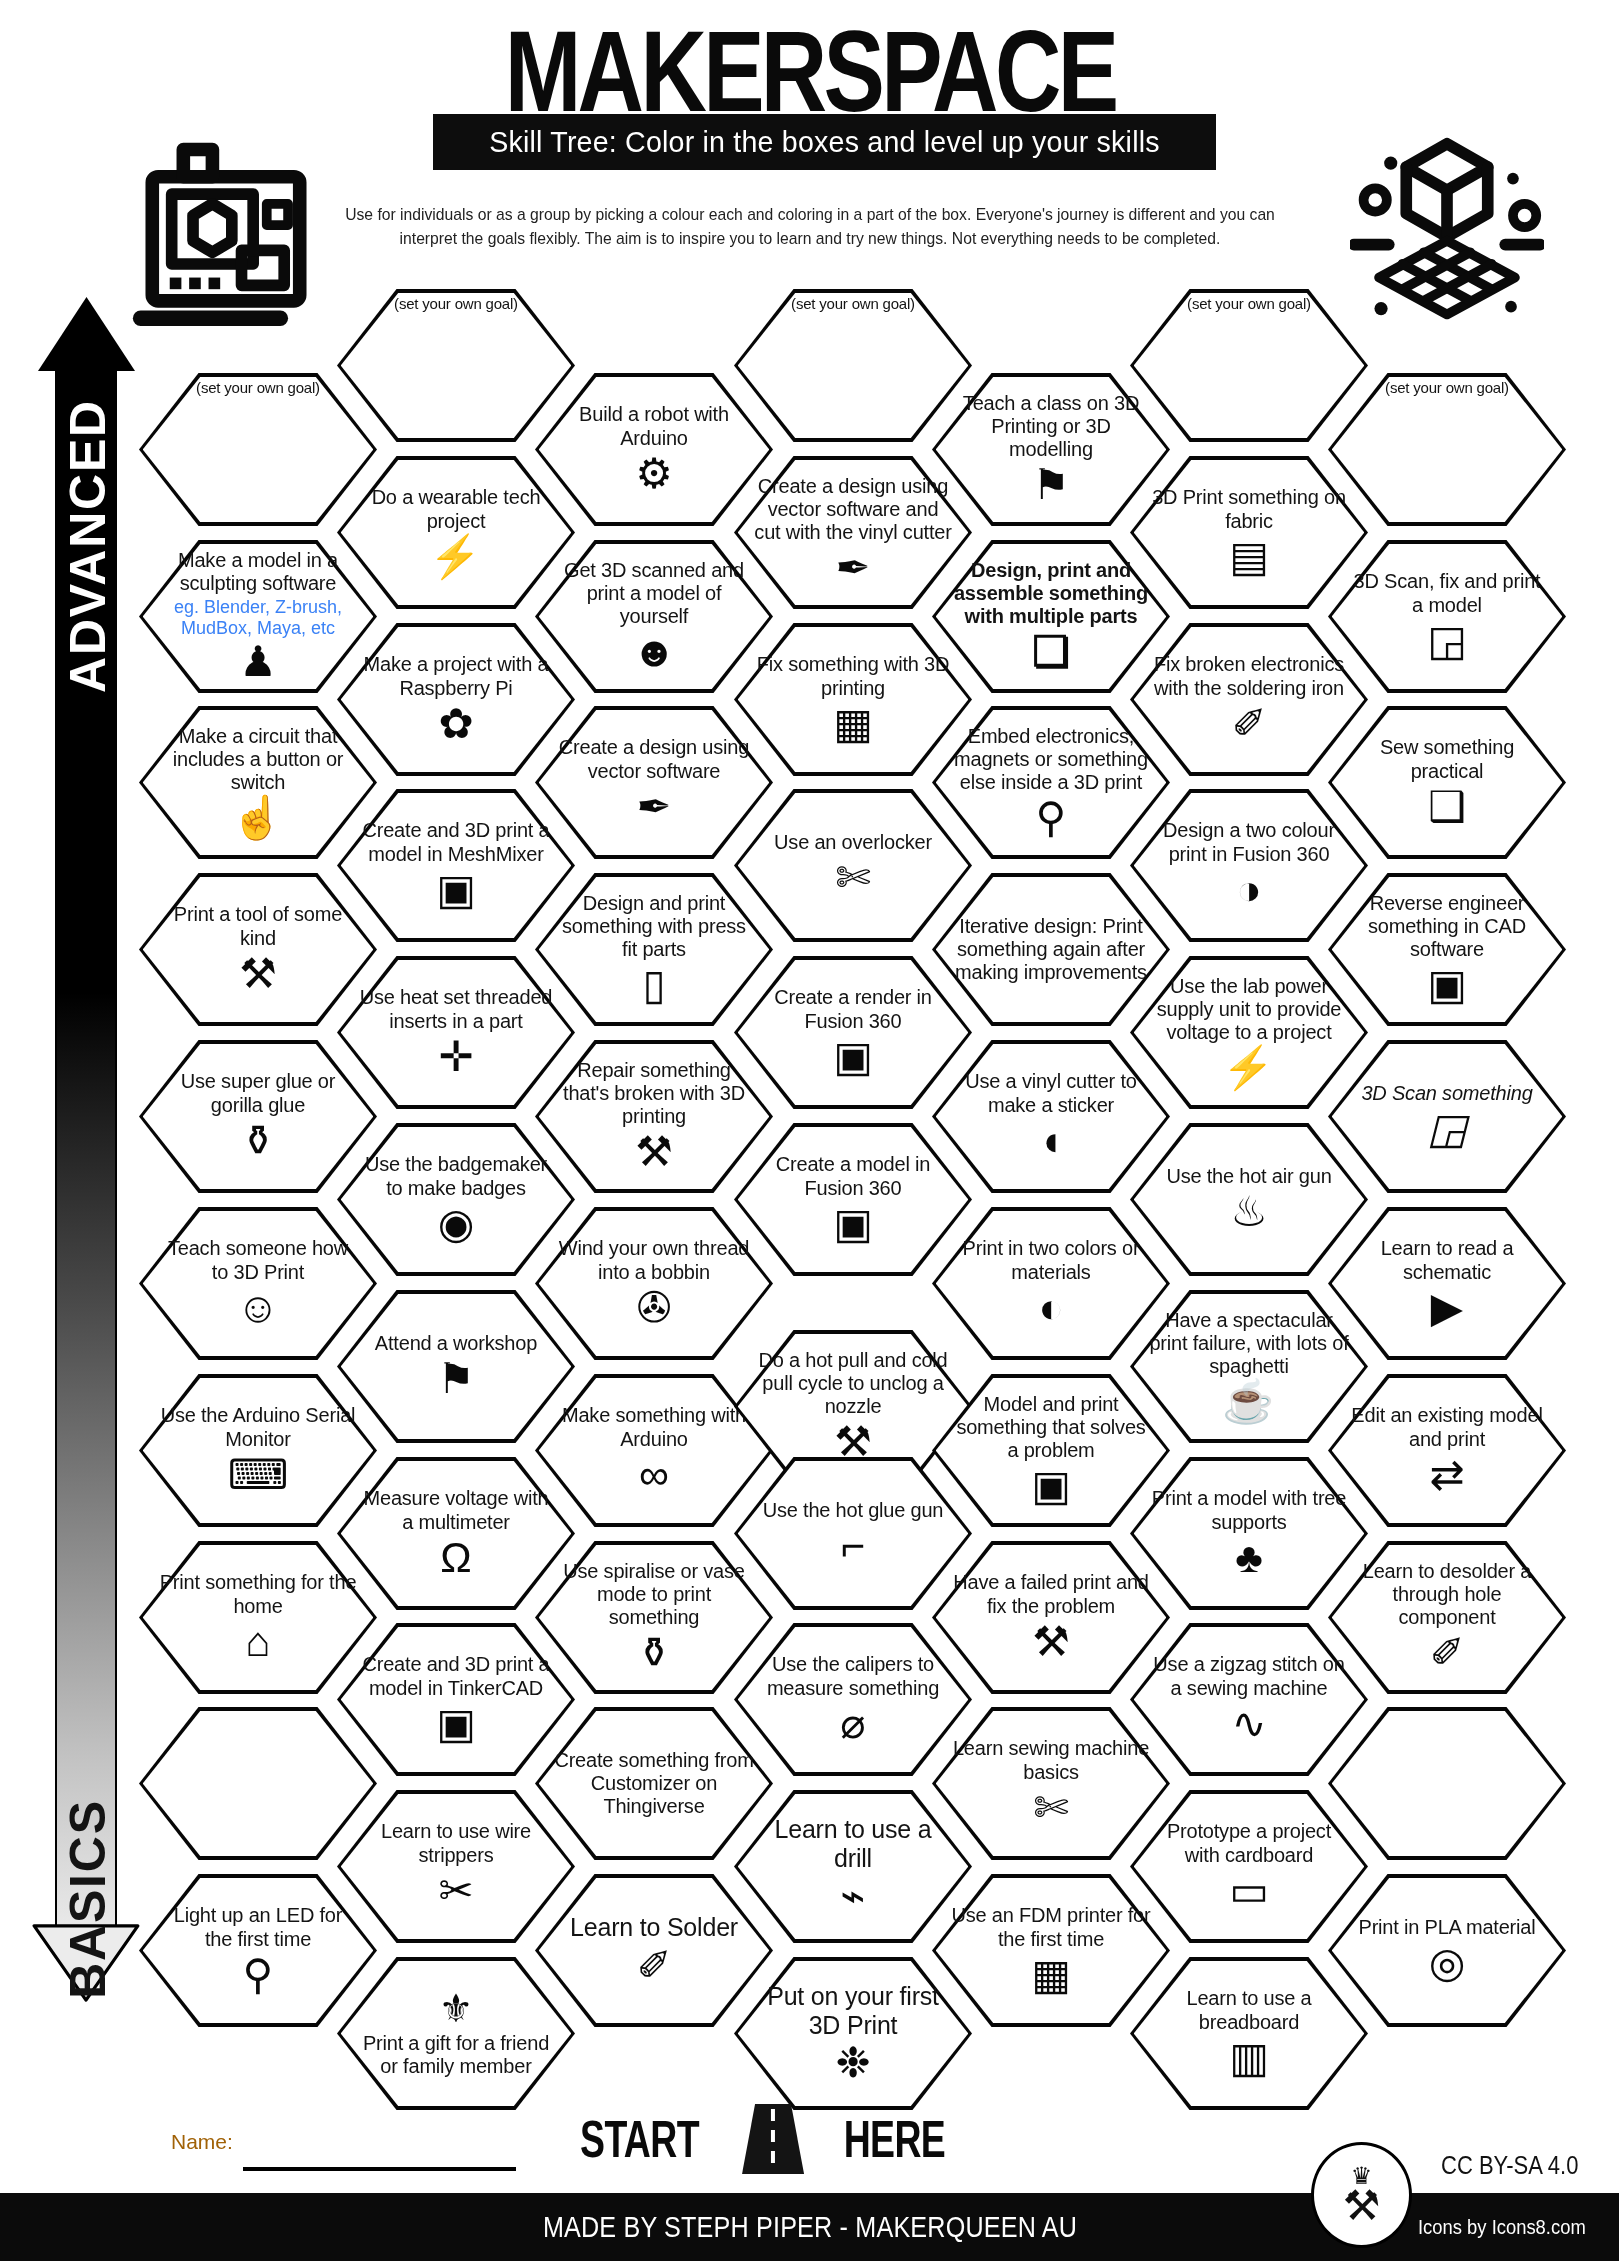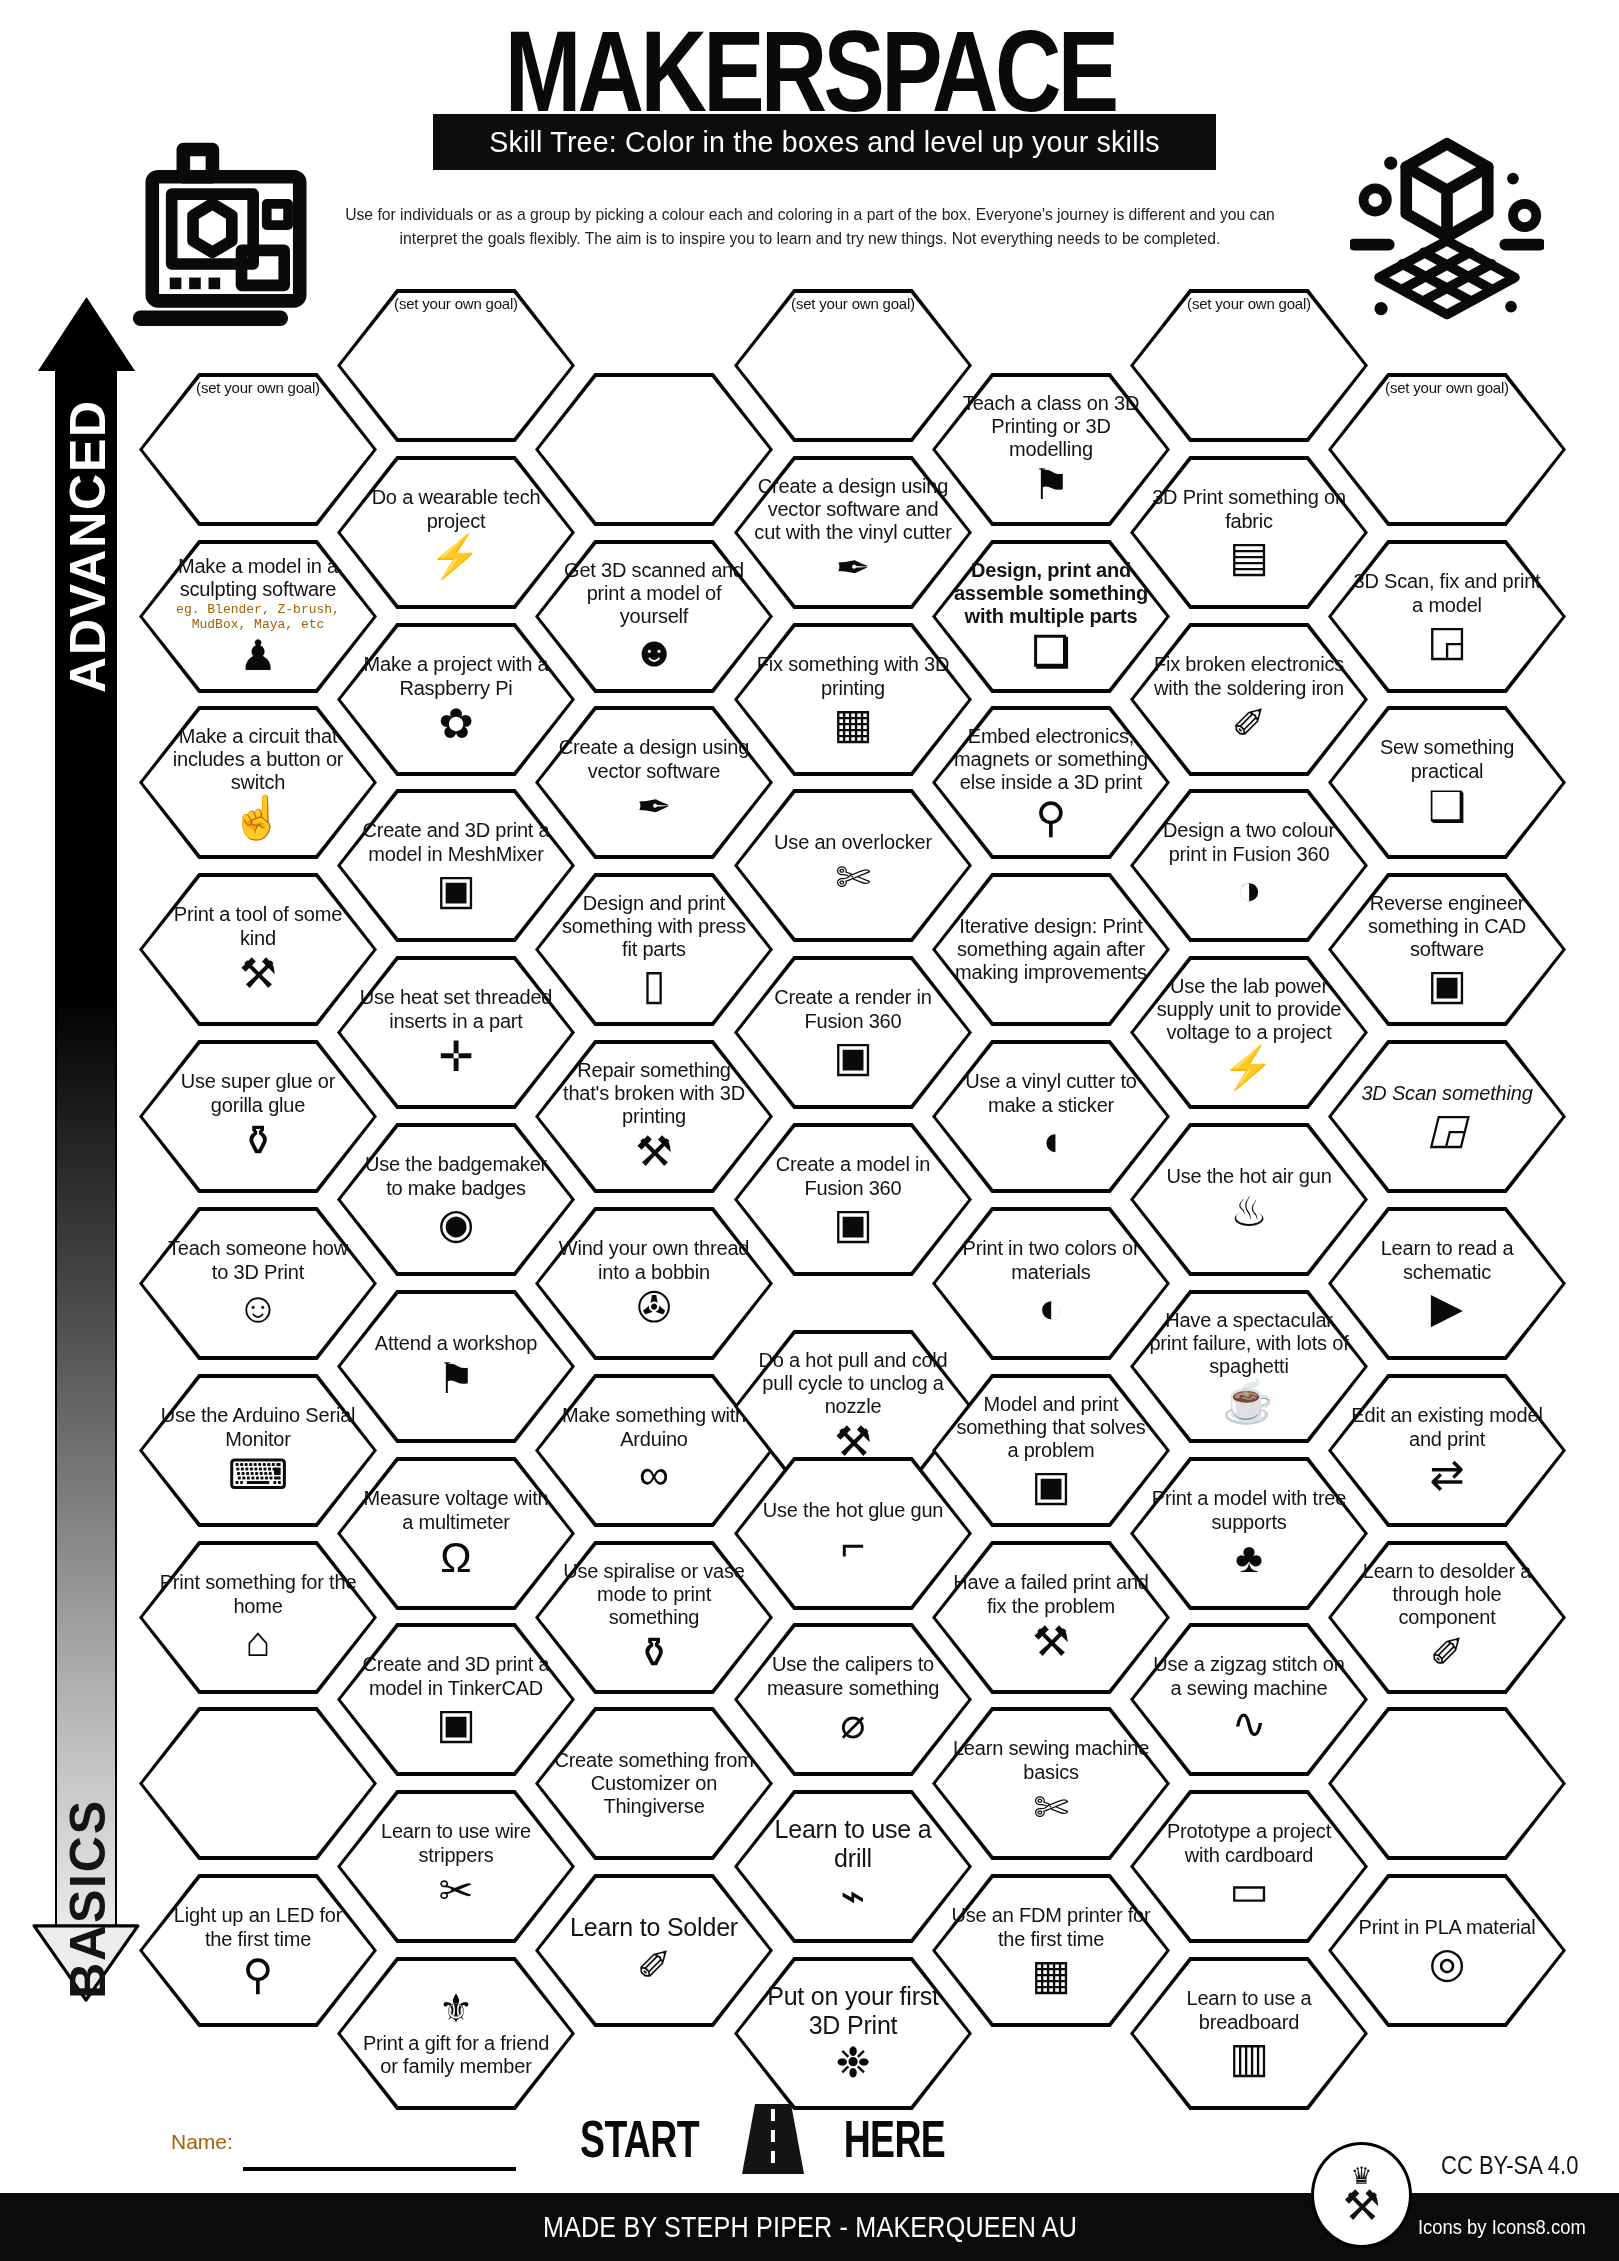--- a/index.html
+++ b/index.html
@@ -60,21 +60,21 @@
   .hex-inner{
     position:absolute;inset:3.7px;background:#fff;
     clip-path:polygon(25% 0,75% 0,100% 50%,75% 100%,25% 100%,0 50%);
   }
   .hex-content{
     position:absolute;left:19.4px;right:19.4px;top:5.5px;bottom:5.5px;
     display:flex;flex-direction:column;align-items:center;justify-content:center;
     text-align:center;gap:1.8px;
   }
   .hex-label{font-size:20px;line-height:1.16;letter-spacing:-0.2px;color:#141414;}
-  .hex-sub{font-size:13px;line-height:1.15;color:#a16207;font-family:Liberation Mono, monospace;}
+  .hex-sub{font-size:18px;line-height:1.15;color:#3b82f6;}
   .hex-icon{font-size:42px;line-height:1.05;color:#0a0a0a;}
   .hex.goal .hex-content{justify-content:flex-start;}
   .hex.goal .hex-label{font-size:15px;}
   .hex.big .hex-label{font-size:25px;}
   .hex.icon-top .hex-icon{order:-1;font-size:39px;}
   
   .start-lockup{
     position:absolute;left:-49px;top:2102px;width:1620px;height:74px;
     display:flex;align-items:center;justify-content:center;gap:20px;
   }
@@ -334,20 +334,24 @@
       <div class="hex-border"></div>
       <div class="hex-inner"></div>
       <div class="hex-content">
         <div class="hex-label">Print a gift for a friend or family member</div>
         <div class="hex-icon">⚜</div>
       </div>
     </div>
     <div class="hex" style="left: 535px; top: 373px;">
       <div class="hex-border"></div>
       <div class="hex-inner"></div>
+      <div class="hex-content">
+        <div class="hex-label">Build a robot with Arduino</div>
+        <div class="hex-icon">⚙</div>
+      </div>
     </div>
     <div class="hex" style="left: 535px; top: 540px;">
       <div class="hex-border"></div>
       <div class="hex-inner"></div>
       <div class="hex-content">
         <div class="hex-label">Get 3D scanned and print a model of yourself</div>
         <div class="hex-icon">☻</div>
       </div>
     </div>
     <div class="hex" style="left: 535px; top: 706px;">

